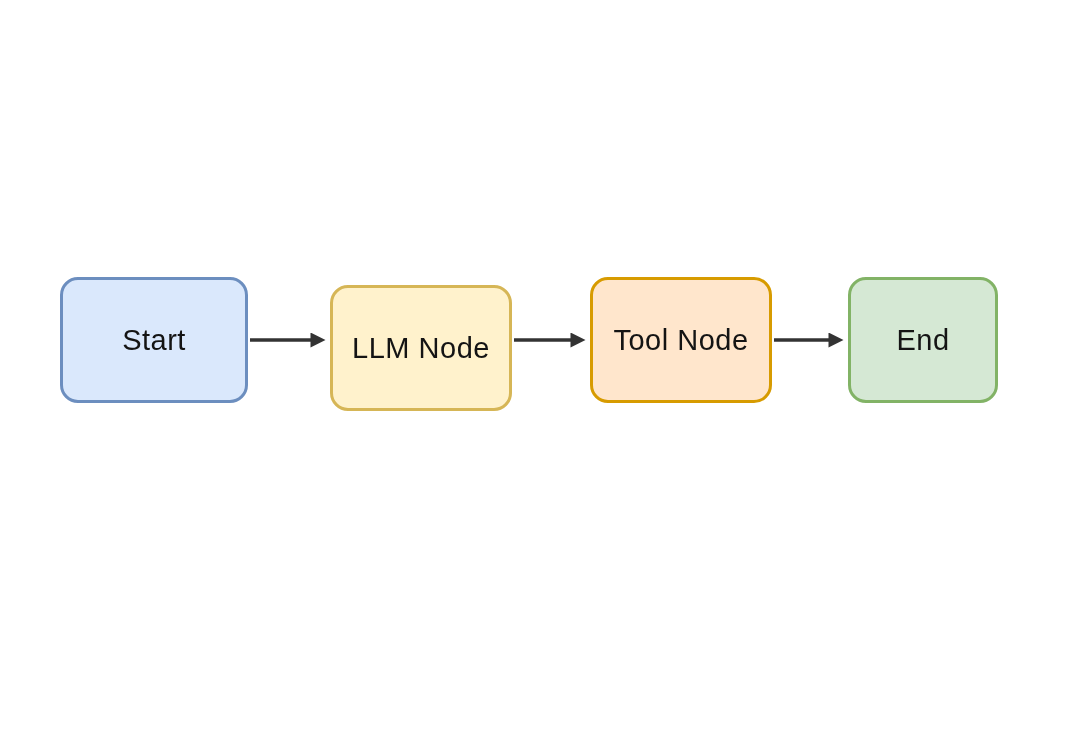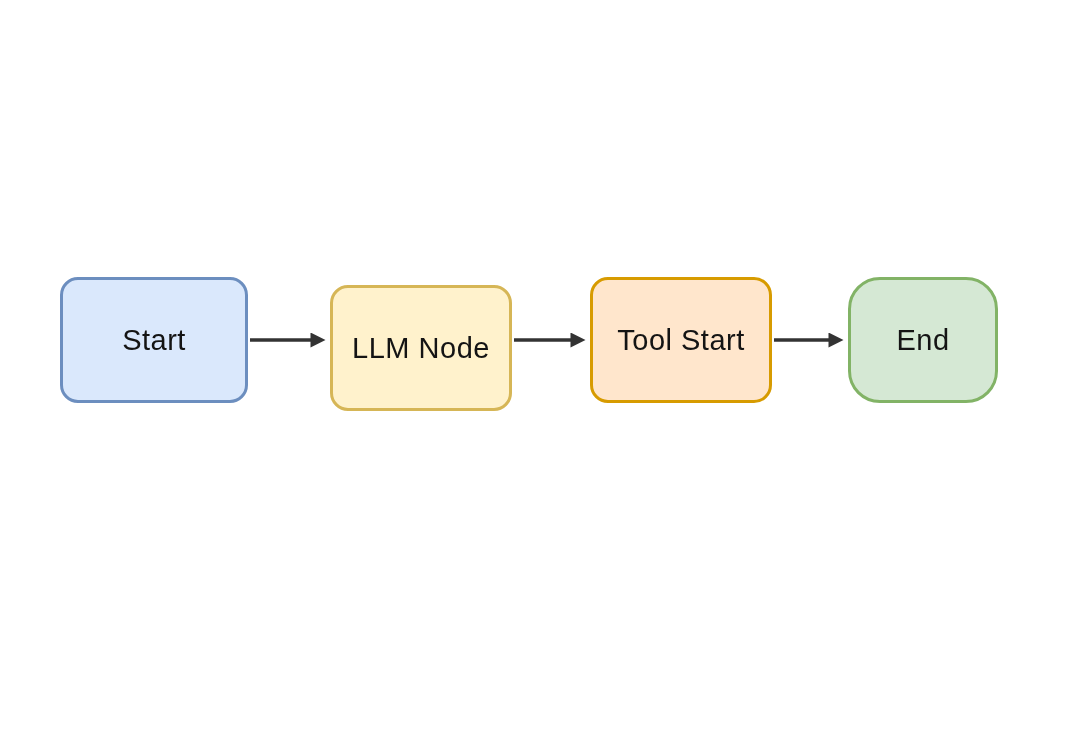--- a/index.html
+++ b/index.html
@@ -68,20 +68,20 @@
 
   <div class="node node-start" style="background: rgb(218, 232, 252); border-color: rgb(108, 142, 191);">
     <span class="label" style="color: rgb(20, 20, 20);">Start</span>
   </div>
 
   <div class="node node-llm" style="background: rgb(255, 242, 204); border-color: rgb(214, 182, 86); margin-top: 8px;">
     <span class="label" style="color: rgb(20, 20, 20);">LLM Node</span>
   </div>
 
   <div class="node node-tool" style="background: rgb(255, 230, 204); border-color: rgb(215, 155, 0);">
-    <span class="label" style="color: rgb(20, 20, 20);">Tool Start</span>
+    <span class="label" style="color: rgb(20, 20, 20);">Tool Node</span>
   </div>
 
-  <div class="node node-end" style="background: rgb(213, 232, 212); border-color: rgb(130, 179, 102); border-radius: 32px;">
+  <div class="node node-end" style="background: rgb(213, 232, 212); border-color: rgb(130, 179, 102);">
     <span class="label" style="color: rgb(20, 20, 20);">End</span>
   </div>
 
 </div>
 
 </body></html>

